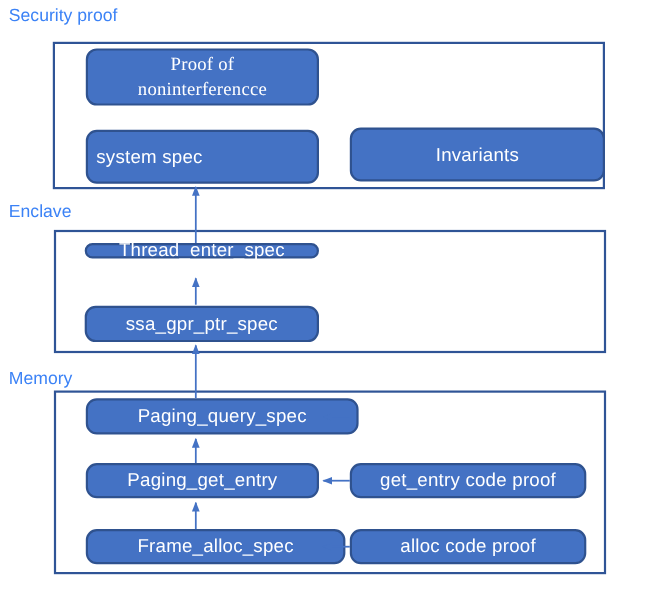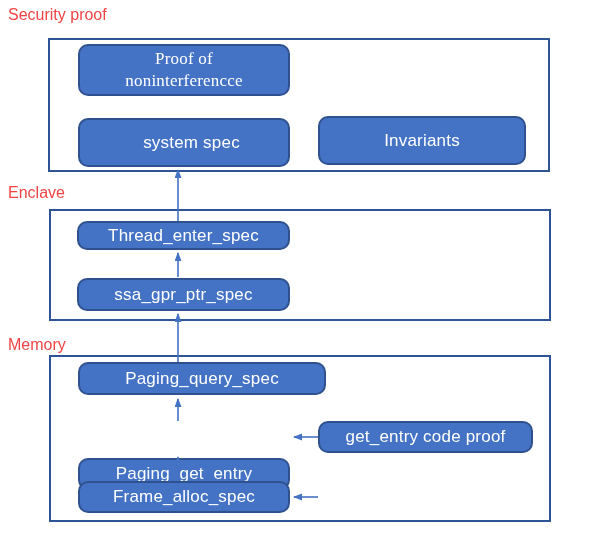--- a/index.html
+++ b/index.html
@@ -7,21 +7,21 @@
     position: relative;
     width: 600px;
     height: 550px;
     background: #ffffff;
     font-family: "Liberation Sans", sans-serif;
     overflow: hidden;
   }
   .sec-label {
     position: absolute;
     font-size: 16px;
-    color: #ef4444;
+    color: #3b82f6;
     white-space: nowrap;
   }
   .sec-box {
     position: absolute;
     border: 2px solid #2F5496;
     background: #ffffff;
     box-sizing: border-box;
     z-index: 1;
   }
   .node {
@@ -39,21 +39,21 @@
     box-sizing: border-box;
     z-index: 2;
     white-space: nowrap;
   }
   .node.multiline {
     flex-direction: column;
     justify-content: center;
     line-height: 22px;
   }
   .node.multiline .line { width: 100%; text-align: center; }
-  .node.multiline .line.left { text-align: center; padding-left: 15px; }
+  .node.multiline .line.left { text-align: left; padding-left: 15px; }
   svg.arrows {
     position: absolute;
     left: 0; top: 0;
     width: 600px; height: 550px;
     z-index: 5;
     pointer-events: none;
   }
 </style>
 </head>
 <body>
@@ -68,30 +68,31 @@
   <div class="sec-box" style="left:49px; top:209px; width:502px; height:112px;"></div>
   <div class="sec-box" style="left:49px; top:355px; width:502px; height:167px;"></div>
 
   <div class="node multiline" style="left:78px; top:44px; width:212px; height:52px;font-family:Liberation Serif, serif;">
     <span class="line">Proof of</span>
     <span class="line">noninterferencce</span>
   </div>
   <div class="node multiline" style="left:78px; top:118px; width:212px; height:49px;">
     <span class="line left">system spec</span>
   </div>
-  <div class="node" style="left:318px; top:116px; width:208px; height:49px;">Invariants</div>
+  <div class="node" style="left:318px; top:116px; width:232px; height:49px;">Invariants</div>
 
-  <div class="node" style="left:77px; top:221px; width:213px; height:29px;">Thread_enter_spec</div>
+  <div class="node" style="left:77px; top:221px; width:213px; height:14px;">Thread_enter_spec</div>
   <div class="node" style="left:77px; top:278px; width:213px; height:33px;">ssa_gpr_ptr_spec</div>
 
   <div class="node" style="left:78px; top:362px; width:248px; height:33px;">Paging_query_spec</div>
-  <div class="node" style="left:78px; top:421px; width:212px; height:32px;margin-top:37px;">Paging_get_entry</div>
-  <div class="node" style="left:78px; top:481px; width:212px; height:32px;">Frame_alloc_spec</div>
+  <div class="node" style="left:78px; top:421px; width:212px; height:32px;">Paging_get_entry</div>
+  <div class="node" style="left:78px; top:481px; width:236px; height:32px;">Frame_alloc_spec</div>
 
   <div class="node" style="left:318px; top:421px; width:215px; height:32px;">get_entry code proof</div>
+  <div class="node" style="left:318px; top:481px; width:215px; height:32px;">alloc code proof</div>
 
   <svg class="arrows" viewBox="0 0 600 550">
     <defs>
       <marker id="ah" markerWidth="9" markerHeight="8" refX="8" refY="3.5" orient="auto" markerUnits="userSpaceOnUse">
         <path d="M0,0 L9,3.5 L0,7 Z" fill="#4472C4"></path>
       </marker>
     </defs>
     <g stroke="#4472C4" stroke-width="1.6" fill="none">
       <line x1="178" y1="221" x2="178" y2="170" marker-end="url(#ah)"></line>
       <line x1="178" y1="277" x2="178" y2="253" marker-end="url(#ah)"></line>

